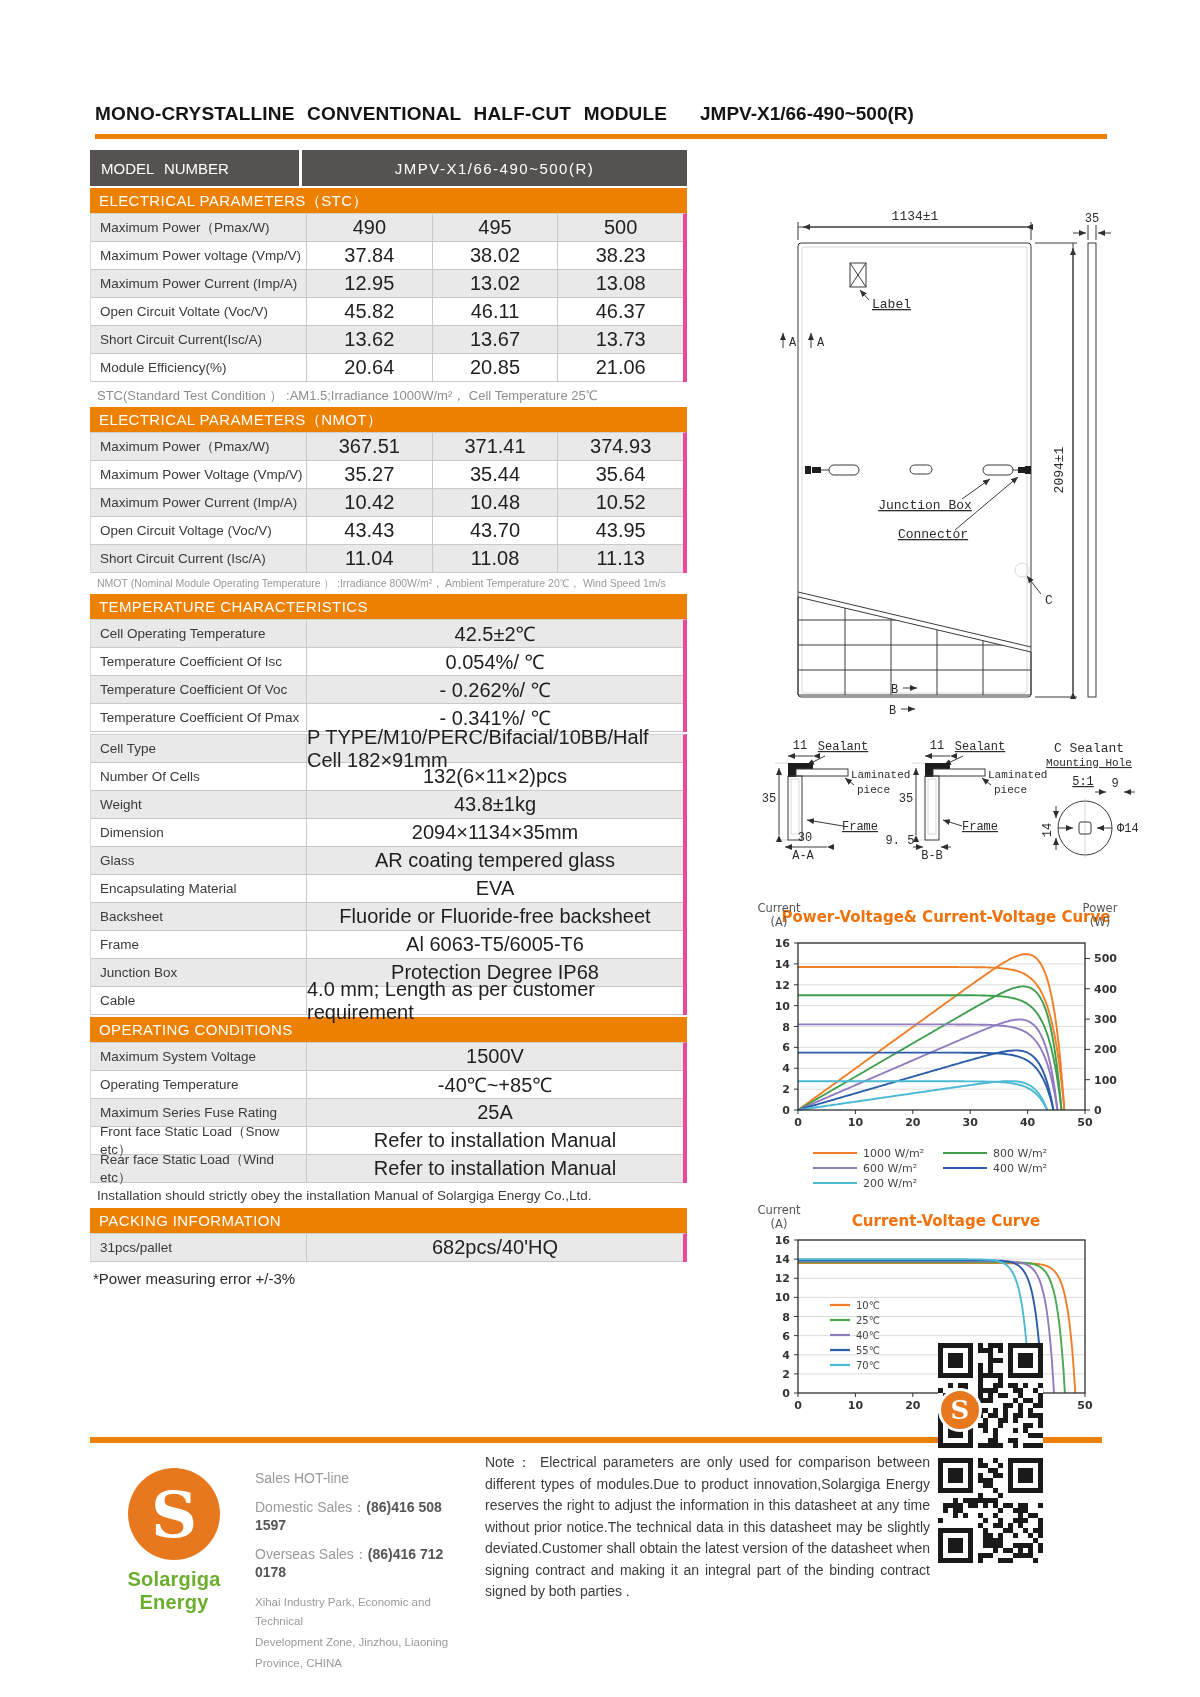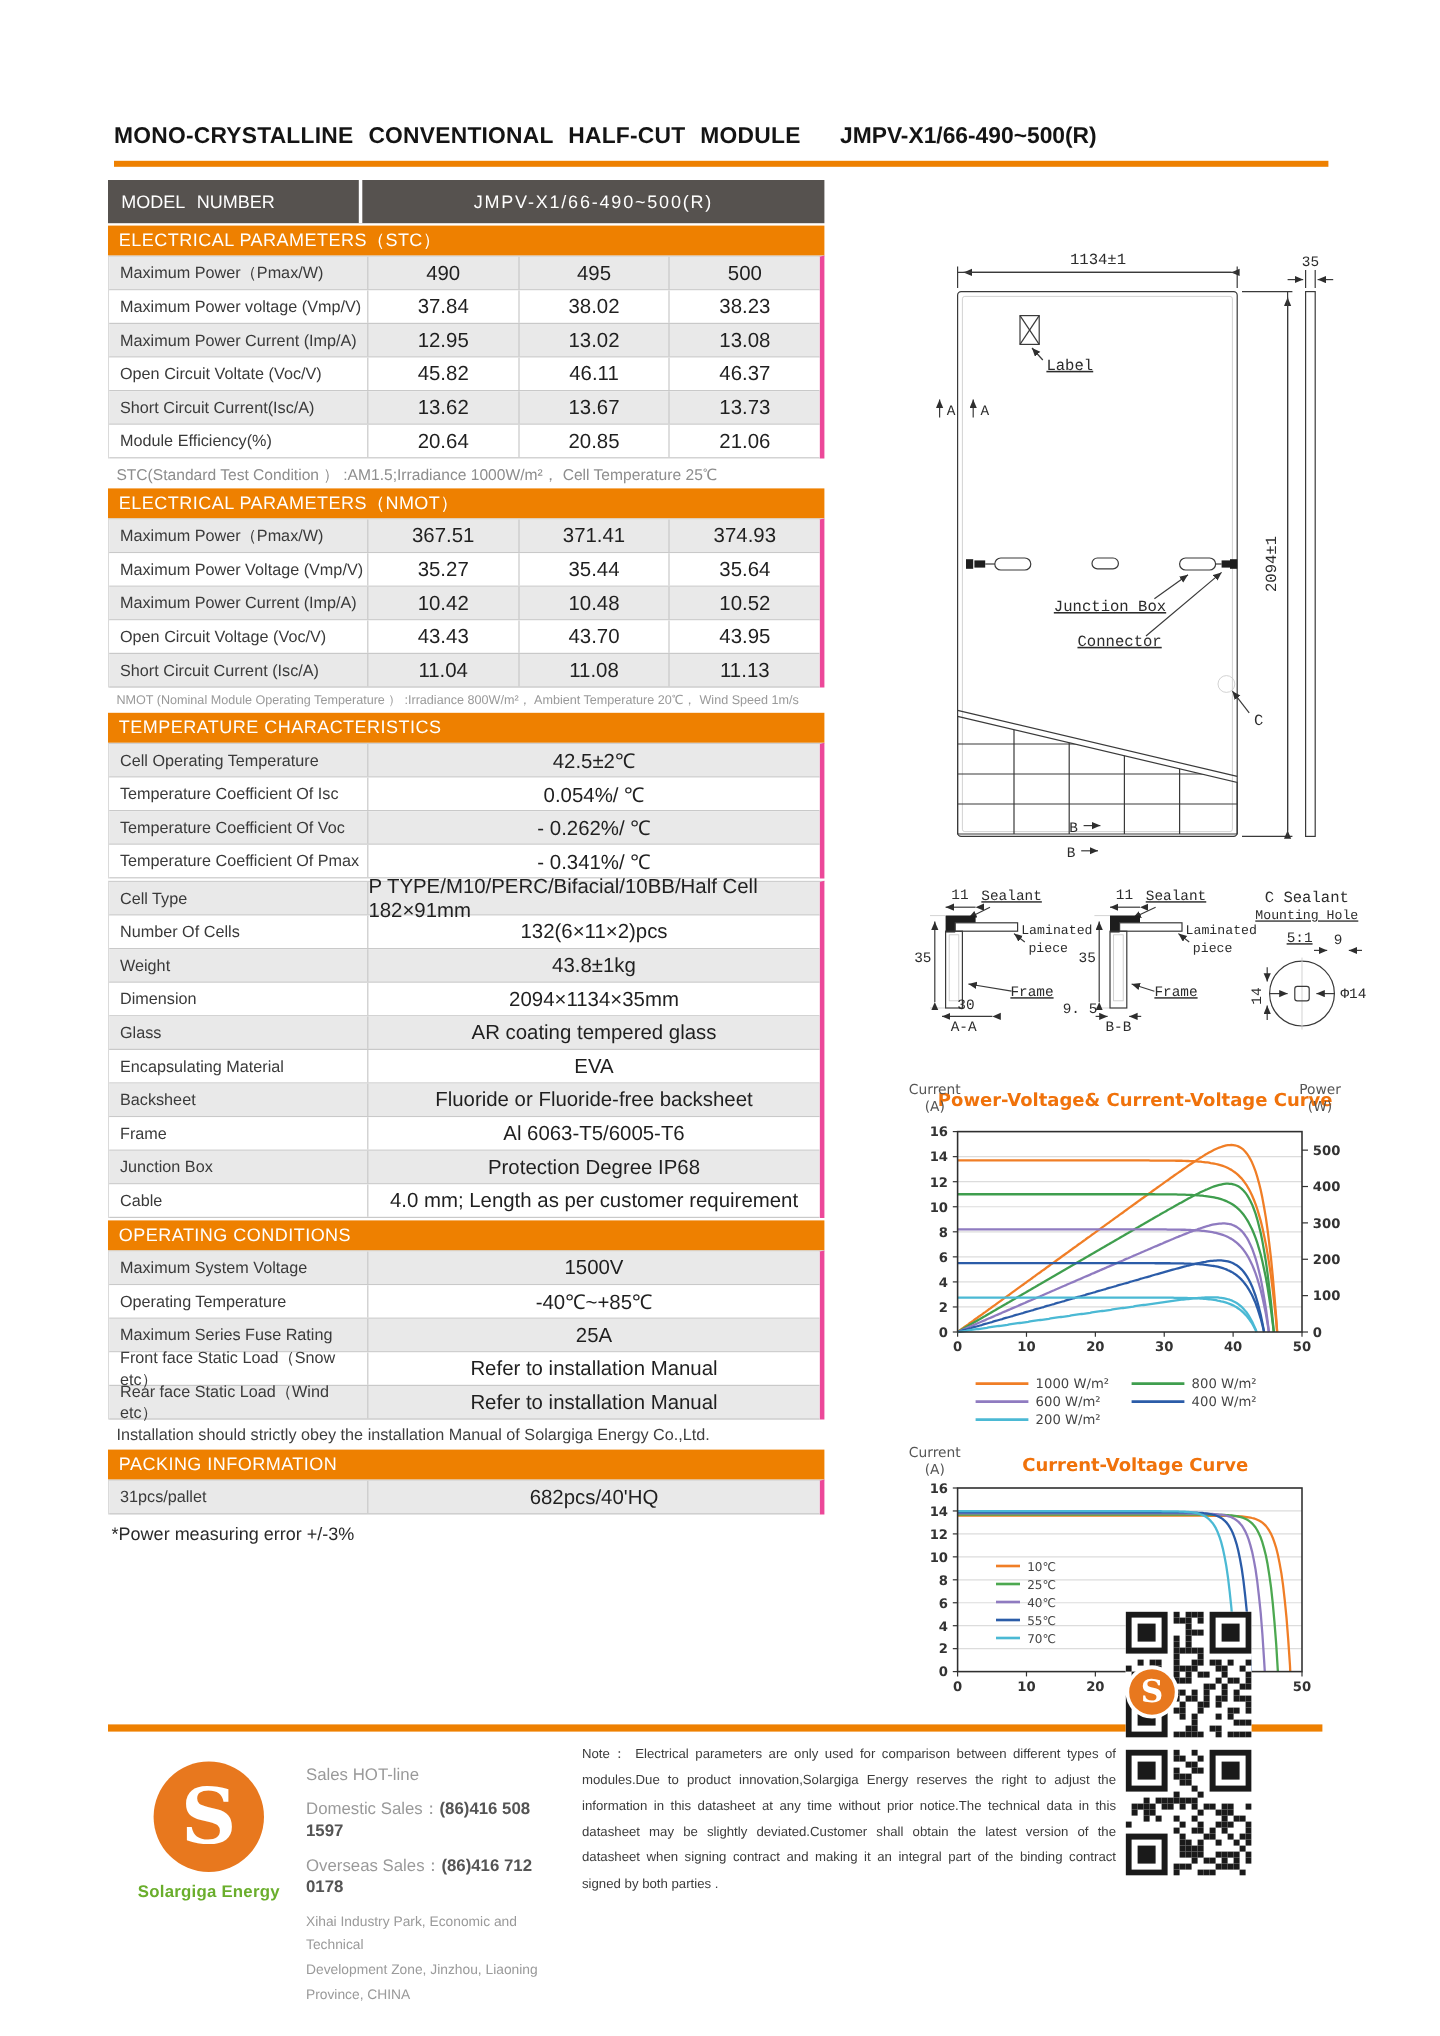--- a/index.html
+++ b/index.html
@@ -15,21 +15,21 @@
   .mb-label{width:212px;background:#56524F;color:#fff;font-size:15px;display:flex;align-items:center;
             padding-left:11px;box-sizing:border-box;border-right:3px solid #fff;word-spacing:6px;}
   .mb-value{flex:1;background:#56524F;color:#fff;font-size:15px;display:flex;align-items:center;
             justify-content:center;letter-spacing:1.5px;}
   .sec{height:25px;line-height:25px;background:#EE8000;color:#fff;font-size:15px;padding-left:9px;letter-spacing:.4px;}
   .tbl{border-top:1px solid #cfcfcf;border-left:1px solid #dadada;border-right:4px solid #ec4899;}
   .trow{display:flex;height:28px;box-sizing:border-box;border-bottom:1px solid #c9c9c9;background:#fff;}
   .trow:nth-child(odd){background:#E9E9E9;}
   .tlabel{width:215px;box-sizing:border-box;padding-left:9px;display:flex;align-items:center;
           font-size:13.5px;color:#3a3a3a;}
-  .tcell{flex:1;display:flex;align-items:center;justify-content:center;font-size:17px;color:#1f1f1f;
+  .tcell{flex:1;display:flex;align-items:center;justify-content:center;font-size:20px;color:#1f1f1f;
          border-left:1px solid #c9c9c9;}
   .tnote{font-size:13px;color:#8d8d8d;padding:5px 0 4px 7px;height:16px;}
   .tnote.small{font-size:10.5px;color:#999;height:13px;padding-top:4px;}
   .tnote.dark{font-size:13.5px;color:#3f3f3f;}
   .footnote{font-size:15px;color:#2b2b2b;padding:8px 0 0 3px;}
   .mb2{margin-bottom:2px;}
   
   .dwg{position:absolute;left:755px;top:200px;}
   .dwg line,.dwg path.dl,.dwg rect,.dwg circle,.dwg polyline{stroke:#3a3a3a;fill:none;stroke-width:1;}
   .dwg .thin{stroke:#c9c9c9;stroke-width:.7;}
@@ -45,26 +45,26 @@
   .grid{stroke:#dcdcdc;stroke-width:1;}
   .ax{stroke:#333;stroke-width:1;}
   .frame{fill:none;stroke:#2f2f2f;stroke-width:1.3;}
   .curve{fill:none;stroke-width:1.9;stroke-linejoin:round;}
   
   .bottom-rule{position:absolute;left:90px;top:1437px;width:1012px;height:6px;background:#EE8000;}
   .logo{position:absolute;left:128px;top:1468px;width:92px;height:92px;border-radius:50%;background:#E8781E;
         display:flex;align-items:center;justify-content:center;color:#fff;font-size:64px;font-weight:bold;
         font-family:"DejaVu Serif",serif;}
   .brand{position:absolute;left:112px;top:1568px;width:124px;text-align:center;color:#6AAE2C;
-         font-size:14px;font-weight:bold;letter-spacing:.2px;}
+         font-size:20px;font-weight:bold;letter-spacing:.2px;}
   .contact{position:absolute;left:255px;top:1470px;width:215px;font-size:14px;color:#9a9a9a;}
   .contact .row{margin-bottom:13px;}
   .contact .num{color:#555;font-weight:bold;}
   .contact .addr{font-size:11.5px;color:#9a9a9a;line-height:19px;margin-top:2px;}
-  .note-text{position:absolute;left:485px;top:1452px;width:445px;font-size:11px;line-height:21.5px;
+  .note-text{position:absolute;left:485px;top:1452px;width:445px;font-size:14px;line-height:21.5px;
              text-align:justify;color:#3c3c3c;}
   .qr{position:absolute;background:#fff;}
   .qr1{left:938px;top:1343px;width:105px;height:105px;}
   .qr2{left:938px;top:1458px;width:105px;height:105px;}
   .qr-badge{position:absolute;left:938px;top:1388px;width:44px;height:44px;border-radius:50%;background:#E8781E;
             border:3px solid #fff;box-sizing:border-box;display:flex;align-items:center;justify-content:center;
             color:#fff;font-size:26px;font-weight:bold;font-family:"DejaVu Serif",serif;}
 </style>
 </head>
 <body>

